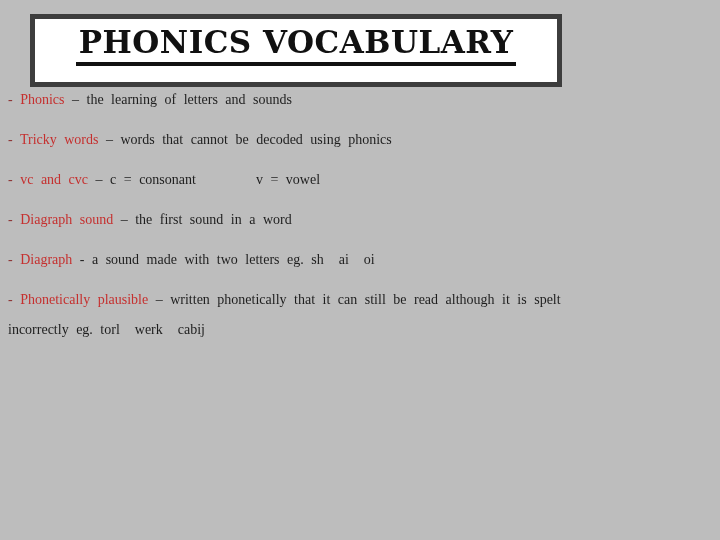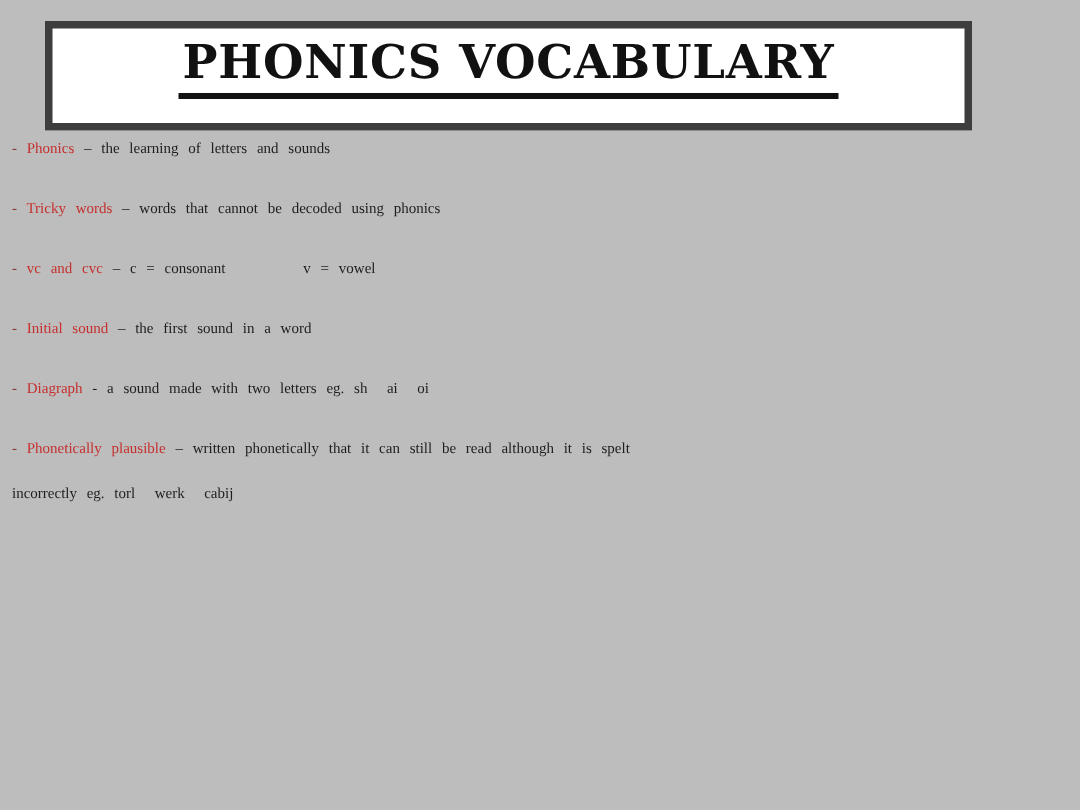--- a/index.html
+++ b/index.html
@@ -9,21 +9,21 @@
     position: relative;
     overflow: hidden;
     background: var(--background, #bdbdbd);
     font-family: "Liberation Serif", serif;
   }
   .slide { position: absolute; inset: 0; }
   .title-box {
     position: absolute;
     left: 30px;
     top: 14px;
-    width: 618px;
+    width: 532px;
     height: 73px;
     box-sizing: border-box;
     background: var(--box-fill, #ffffff);
     border: 5px solid var(--box-border, #3d3d3d);
     display: flex;
     justify-content: center;
     align-items: flex-start;
     padding-top: 6px;
   }
   .title {
@@ -38,21 +38,21 @@
     white-space: nowrap;
   }
   .entries {
     position: absolute;
     left: 8px;
     top: 85px;
     width: 702px;
   }
   .entry {
     white-space: pre-wrap;
-    font-size: 10px;
+    font-size: 14px;
     line-height: 30px;
     margin-bottom: 10px;
     color: var(--text-black, #1e1e1e);
     word-spacing: 4px;
   }
   .bullet { color: var(--bullet-red, #8e3434); }
   .term   { color: var(--term-red, #c5302f); }
   .def    { color: var(--text-black, #1e1e1e); }
 </style>
 </head>
@@ -66,20 +66,20 @@
   <div class="entry"><span class="bullet">- </span><span class="term">Phonics</span><span class="def"> – the learning of letters and sounds</span></div>
 
 
 
 
 
   <div class="entry"><span class="bullet">- </span><span class="term">Tricky words</span><span class="def"> – words that cannot be decoded using phonics</span></div>
 
   <div class="entry"><span class="bullet">- </span><span class="term">vc and cvc</span><span class="def"> – c = consonant        v = vowel</span></div>
 
-  <div class="entry"><span class="bullet">- </span><span class="term">Initial sound</span><span class="def"> – the first sound in a word</span></div>
+  <div class="entry"><span class="bullet">- </span><span class="term">Diagraph sound</span><span class="def"> – the first sound in a word</span></div>
 
   <div class="entry"><span class="bullet">- </span><span class="term">Diagraph</span><span class="def"> - a sound made with two letters eg. sh  ai  oi</span></div>
 
   <div class="entry"><span class="bullet">- </span><span class="term">Phonetically plausible</span><span class="def"> – written phonetically that it can still be read although it is spelt
 incorrectly eg. torl  werk  cabij</span></div>
 </div>
 </div>
 
 </body></html>

